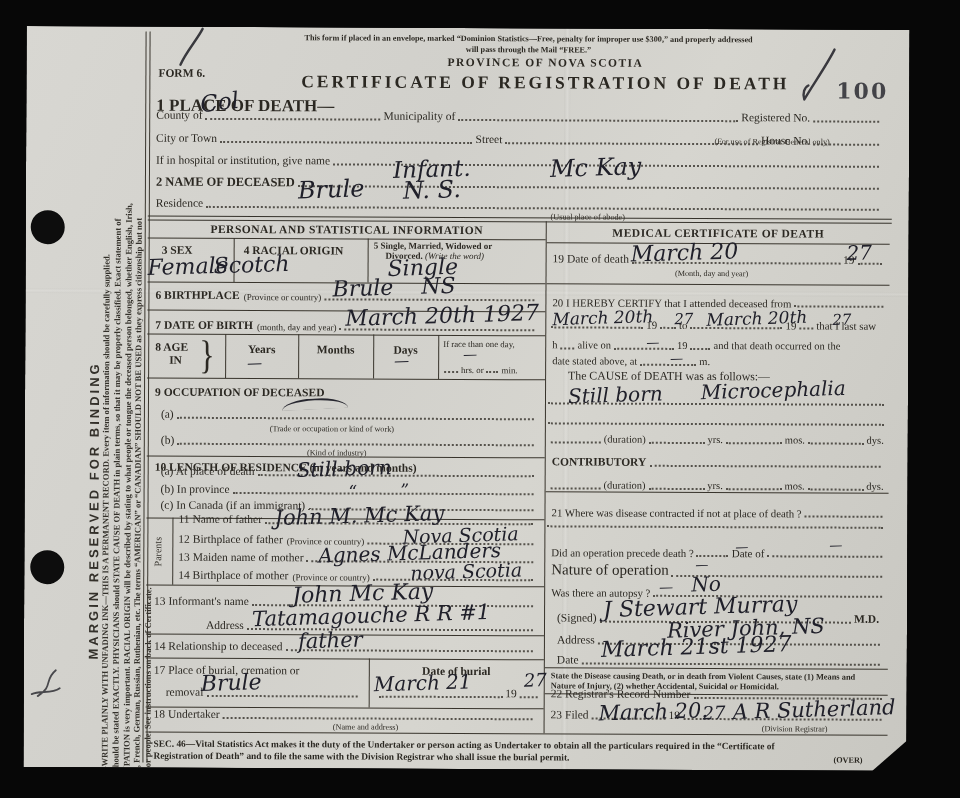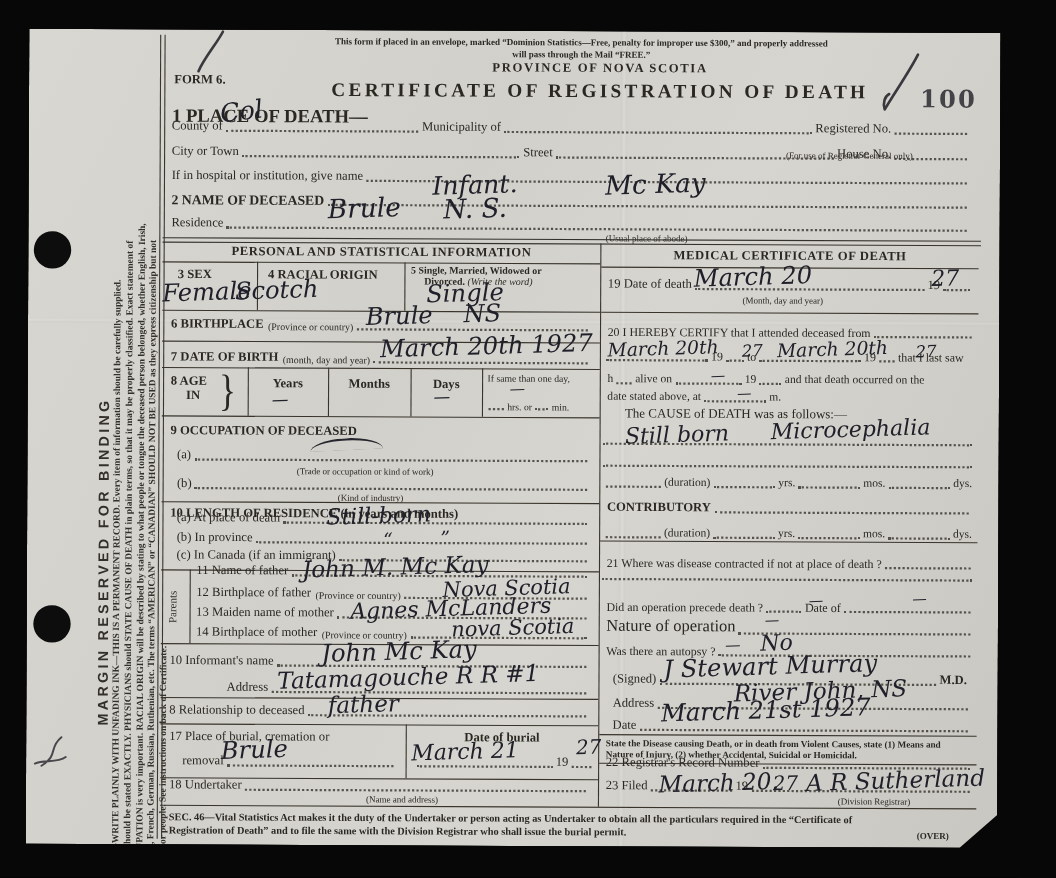--- a/index.html
+++ b/index.html
@@ -164,21 +164,21 @@
         <div class="vl" style="left:78px;top:114px;height:44px"></div>
         <div class="vl" style="left:151px;top:114px;height:44px"></div>
         <div class="vl" style="left:226px;top:114px;height:44px"></div>
         <div class="vl" style="left:291px;top:114px;height:44px"></div>
         <div class="abs t b" style="left:8px;top:121px">8 AGE</div>
         <div class="abs t b" style="left:22px;top:134px">IN</div>
         <div class="abs" style="left:52px;top:112px;font-size:32px;transform:scaleY(1.25);transform-origin:top">}</div>
         <div class="abs ctr t b" style="left:78px;top:123px;width:73px">Years</div>
         <div class="abs ctr t b" style="left:151px;top:123px;width:75px">Months</div>
         <div class="abs ctr t b" style="left:226px;top:123px;width:65px">Days</div>
-        <div class="abs" style="left:296px;top:118px;font-size:8.8px">If same than one day,</div>
+        <div class="abs" style="left:296px;top:118px;font-size:8.8px">If race than one day,</div>
         <div class="r" style="left:294px;top:142px;width:100px;height:12px;font-size:8.8px">
           <span class="d" style="flex:0 0 14px"></span>
           <span>hrs. or</span>
           <span class="d" style="flex:0 0 12px"></span>
           <span>min.</span>
         </div>
         <span class="h" style="left:100px;top:136px;font-size:15px">—</span>
         <span class="h" style="left:247px;top:133px;font-size:15px">—</span>
         <span class="h" style="left:316px;top:126px;font-size:14px">—</span>
         <div class="hl" style="left:0;width:398px;top:158px"></div>
@@ -234,33 +234,33 @@
         <span class="h" style="left:172px;top:322px;font-size:20px">Agnes McLanders</span>
         <div class="r" style="left:32px;top:348px;width:358px;height:14px">
           <span class="t">14 Birthplace of mother</span>&nbsp;
           <span class="t s">(Province or country)</span>
           <span class="d f1"></span>
         </div>
         <span class="h" style="left:264px;top:341px;font-size:19px">nova Scotia</span>
         <div class="hl" style="left:0;width:398px;top:365px"></div>
 
         <div class="r" style="left:8px;top:374px;width:382px;height:14px">
-          <span class="t">10 Informant's name</span>
+          <span class="t">13 Informant's name</span>
           <span class="d f1"></span>
         </div>
         <span class="h" style="left:146px;top:362px;font-size:22px">John Mc Kay</span>
         <div class="r" style="left:60px;top:398px;width:330px;height:14px">
           <span class="t">Address</span>
           <span class="d f1"></span>
         </div>
         <span class="h" style="left:106px;top:385px;font-size:21px">Tatamagouche R R #1</span>
         <div class="hl" style="left:0;width:398px;top:414px"></div>
 
         <div class="r" style="left:8px;top:420px;width:382px;height:13px">
-          <span class="t">8 Relationship to deceased</span>
+          <span class="t">14 Relationship to deceased</span>
           <span class="d f1"></span>
         </div>
         <span class="h" style="left:152px;top:410px;font-size:21px">father</span>
         <div class="hl" style="left:0;width:398px;top:438px"></div>
 
         <div class="vl" style="left:223px;top:438px;height:49px"></div>
         <div class="abs t" style="left:8px;top:444px">17 Place of burial, cremation or</div>
         <div class="r" style="left:20px;top:466px;width:195px;height:13px">
           <span class="t">removal</span>
           <span class="d f1"></span>

